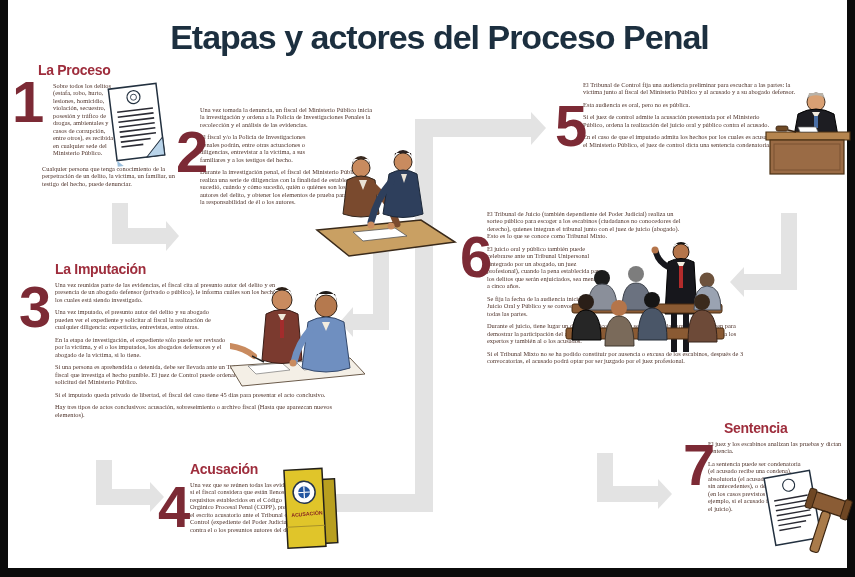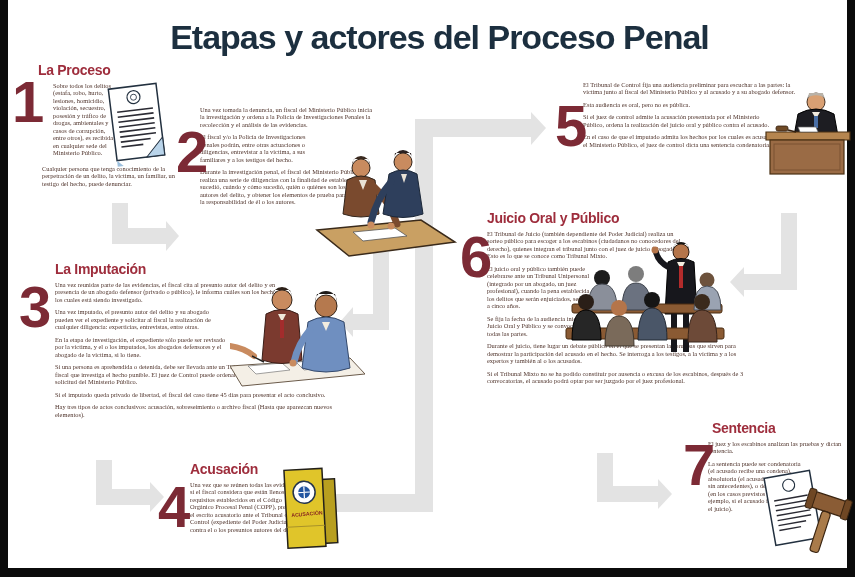--- a/index.html
+++ b/index.html
@@ -44,21 +44,21 @@
   #s3 .p1{width:235px;} #s3 .p2{width:172px;} #s3 .p3{width:172px;}
   #s3 .p4{width:298px;} #s3 .p5{width:282px;} #s3 .p6{width:282px;}
   #s4{left:182px;top:461px;width:116px;}
   #s4 .p1{width:112px;}
   #s5{left:575px;top:81px;width:262px;}
   #s5 .p1{width:215px;} #s5 .p2{width:200px;} #s5 .p3{width:190px;} #s5 .p4{width:205px;}
   #s6{left:479px;top:210px;width:276px;}
   #s6 .p1{width:198px;} #s6 .p2{width:115px;} #s6 .p3{width:108px;}
   #s6 .p4{width:272px;} #s6 .p5{width:262px;}
   #s7{left:694px;top:420px;width:152px;}
-  #s7 h2{margin-left:10px;}
+  #s7 h2{margin-left:22px;}
   #s7 .p1{width:148px;margin-left:6px;} #s7 .p2{width:100px;margin-left:6px;}
 </style>
 </head>
 <body>
 
 <div class="page">
 
   <h1 class="title">Etapas y actores del Proceso Penal</h1>
 
   <svg id="arrows" width="839" height="568" viewBox="0 0 839 568">
@@ -106,21 +106,20 @@
   <div class="sec" id="s5">
     <div class="num" style="left:-28px;top:19px;">5</div>
     <p class="p1">El Tribunal de Control fija una audiencia preliminar para escuchar a las partes: la víctima junto al fiscal del Ministerio Público y al acusado y a su abogado defensor.</p>
     <p class="p2">Esta audiencia es oral, pero no es pública.</p>
     <p class="p3">Si el juez de control admite la acusación presentada por el Ministerio Público, ordena la realización del juicio oral y público contra el acusado.</p>
     <p class="p4">En el caso de que el imputado admita los hechos por los cuales es acusado por el Ministerio Público, el juez de control dicta una sentencia condenatoria.</p>
   </div>
 
   <div class="sec" id="s6">
     <div class="num" style="left:-27px;top:21px;">6</div>
-    <h2>Juicio Oral y Público</h2>
     <p class="p1">El Tribunal de Juicio (también dependiente del Poder Judicial) realiza un sorteo público para escoger a los escabinos (ciudadanos no conocedores del derecho), quienes integran el tribunal junto con el juez de juicio (abogado). Esto es lo que se conoce como Tribunal Mixto.</p>
     <p class="p2">El juicio oral y público también puede celebrarse ante un Tribunal Unipersonal (integrado por un abogado, un juez profesional), cuando la pena establecida para los delitos que serán enjuiciados, sea menor a cinco años.</p>
     <p class="p3">Se fija la fecha de la audiencia inicial del Juicio Oral y Público y se convoca a todas las partes.</p>
     <p class="p4">Durante el juicio, tiene lugar un debate público en el que se presentan las pruebas que sirven para demostrar la participación del acusado en el hecho. Se interroga a los testigos, a la víctima y a los expertos y también al o los acusados.</p>
     <p class="p5">Si el Tribunal Mixto no se ha podido constituir por ausencia o excusa de los escabinos, después de 3 convocatorias, el acusado podrá optar por ser juzgado por el juez profesional.</p>
   </div>
 
   <div class="sec" id="s7">
     <div class="num" style="left:-19px;top:19px;">7</div>
     <h2>Sentencia</h2>

